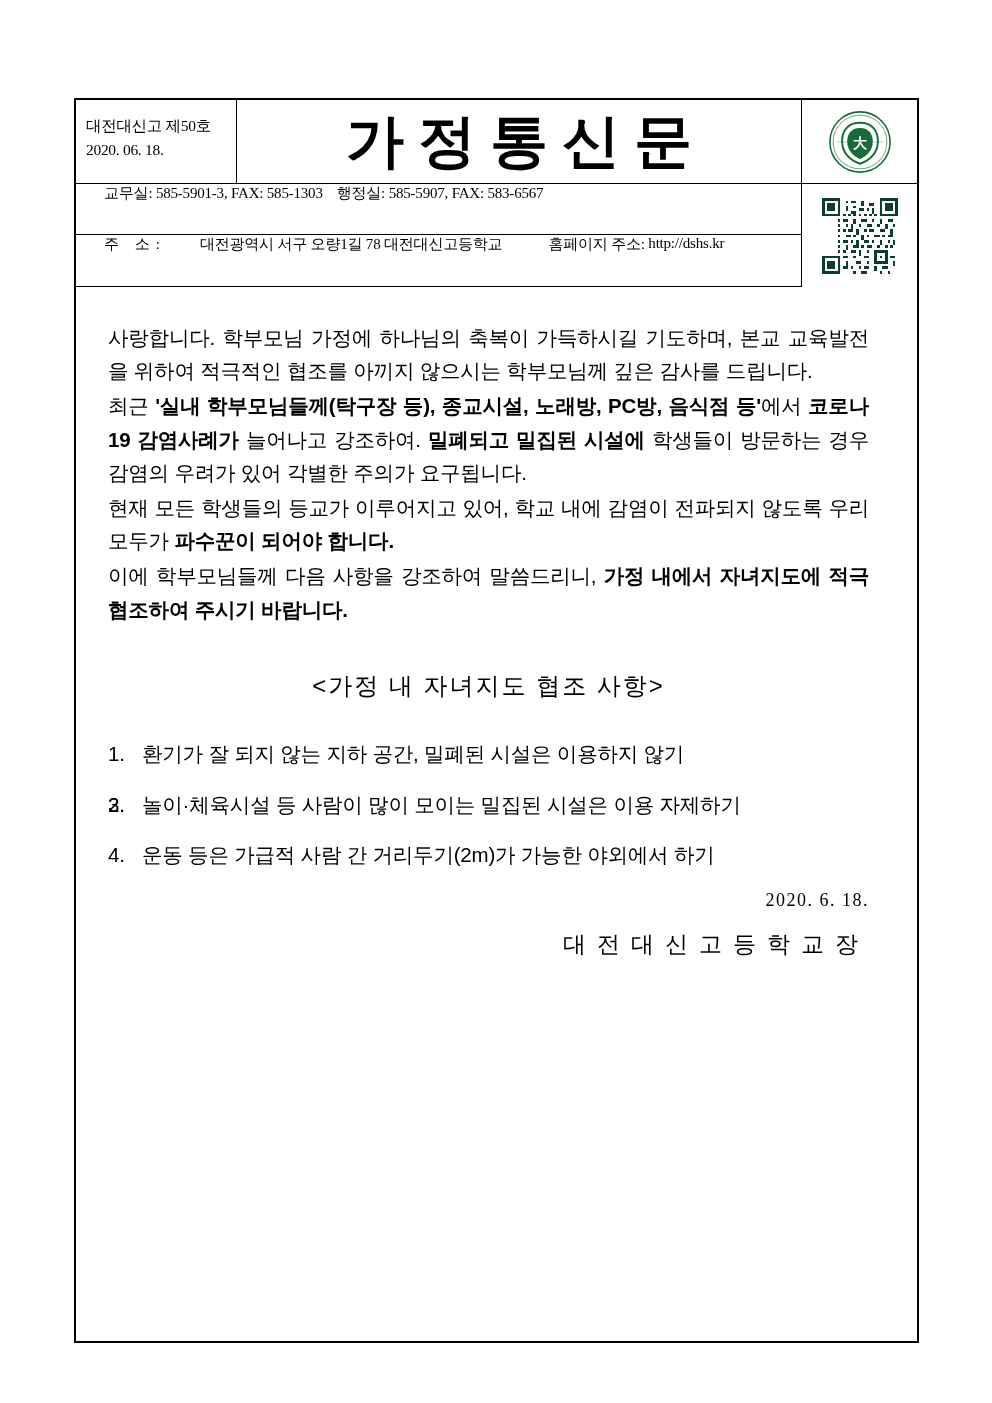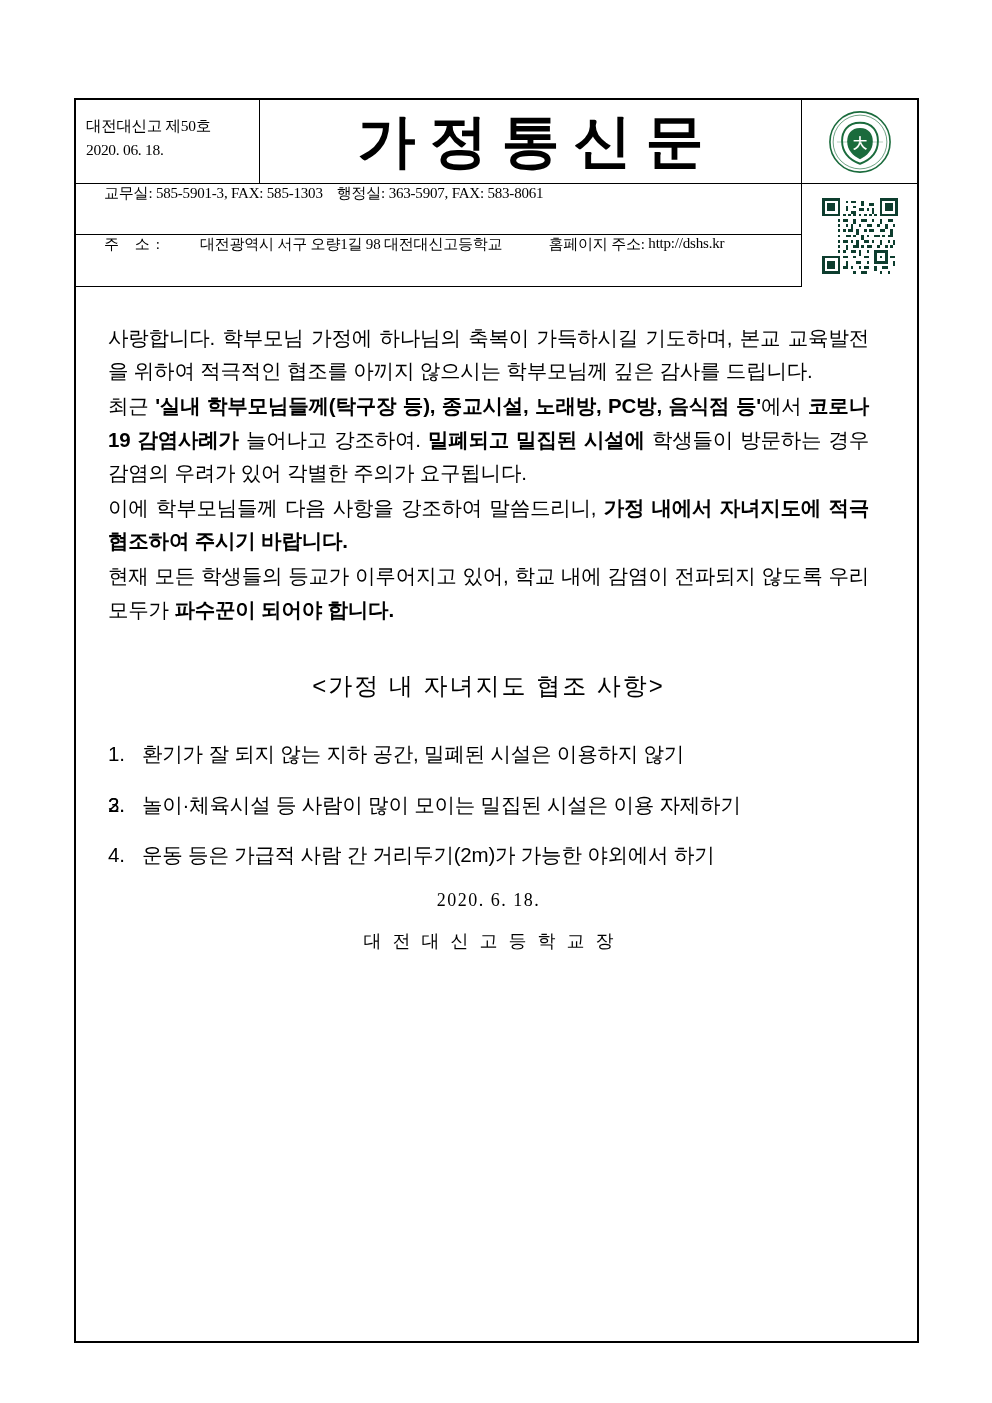--- a/index.html
+++ b/index.html
@@ -25,21 +25,21 @@
   }
 
   
   .header-top {
     display: flex;
     height: 84px;
     border-bottom: 1.5px solid #000000;
     box-sizing: border-box;
   }
   .issue-box {
-    width: 184px;
+    width: 161px;
     border-right: 1.5px solid #000000;
     box-sizing: border-box;
     padding: 14px 0 0 10px;
     font-family: "Liberation Serif", serif;
     font-size: 15.5px;
     line-height: 1.55;
     letter-spacing: -0.3px;
   }
   .title-box {
     flex: 1;
@@ -141,30 +141,30 @@
     padding-left: 34px;
     position: relative;
   }
   ol.items li .num {
     position: absolute;
     left: 0;
     top: 0;
   }
 
   .footer {
-    text-align: center;
+    text-align: right;
   }
   .footer-date {
     font-family: "Liberation Serif", serif;
     font-size: 18px;
     letter-spacing: 1.5px;
     margin-bottom: 18px;
   }
   .footer-school {
-    font-size: 18px;
+    font-size: 23px;
     letter-spacing: 11px;
     padding-left: 11px;
   }
 </style>
 </head>
 <body>
 
 <div class="page">
 
   <div class="header-top">
@@ -183,27 +183,27 @@
         <path d="M50 28 C36 28 30 38 30 49 C30 63 39 72 50 77 C61 72 70 63 70 49 C70 38 64 28 50 28 Z" fill="#1a6b3c"></path>
         <text x="50" y="60" font-size="22" fill="#ffffff" text-anchor="middle" font-family="'Liberation Serif', serif" font-weight="bold">大</text>
         <path d="M14 50 L86 50" stroke="#1a6b3c" stroke-width="1" opacity="0.5"></path>
       </svg>
     </div>
   </div>
 
   <div class="header-line">
     <span>교무실: 585-5901-3, FAX: 585-1303</span>
     <span class="contact-gap"></span>
-    <span>행정실: 363-5907,  FAX: 583-8061</span>
+    <span>행정실: 585-5907,  FAX: 583-6567</span>
   </div>
 
   <div class="header-line second">
     <span class="addr-label">주  소:</span>
     <span class="addr-gap"></span>
-    <span>대전광역시 서구 오량1길 98 대전대신고등학교</span>
+    <span>대전광역시 서구 오량1길 78 대전대신고등학교</span>
     <span class="homepage-gap"></span>
     <span>홈페이지 주소:</span>
     <span>&nbsp;</span>
     <span>http://dshs.kr</span>
   </div>
 
   <div class="qr-cell">
     <svg class="qr" viewBox="0 0 29 29" shape-rendering="crispEdges">
       <rect width="29" height="29" fill="#ffffff"></rect>
       <g fill="#0d3d2e">
@@ -309,25 +309,25 @@
 
   <div class="body-area">
 
     <p class="para">사랑합니다. 학부모님 가정에 하나님의 축복이 가득하시길 기도하며, 본교 교육발전을 위하여 적극적인 협조를 아끼지 않으시는 학부모님께 깊은 감사를 드립니다.</p>
 
     <p class="para">
       <span>최근 </span><span class="b">'실내 학부모님들께(탁구장 등), 종교시설, 노래방, PC방, 음식점 등'</span><span>에서 </span><span class="b">코로나19 감염사례가</span><span> 늘어나고 강조하여. </span><span class="b">밀폐되고 밀집된 시설에</span><span> 학생들이 방문하는 경우 감염의 우려가 있어 각별한 주의가 요구됩니다.</span>
     </p>
 
     <p class="para">
+      <span>현재 모든 학생들의 등교가 이루어지고 있어, 학교 내에 감염이 전파되지 않도록 우리 모두가 </span><span class="b">파수꾼이 되어야 합니다.</span>
+    </p>
+
+    <p class="para">
       <span>이에 학부모님들께 다음 사항을 강조하여 말씀드리니, </span><span class="b">가정 내에서 자녀지도에 적극 협조하여 주시기 바랍니다.</span>
-    </p>
-
-    <p class="para">
-      <span>현재 모든 학생들의 등교가 이루어지고 있어, 학교 내에 감염이 전파되지 않도록 우리 모두가 </span><span class="b">파수꾼이 되어야 합니다.</span>
     </p>
 
     <div class="section-title">&lt;가정 내 자녀지도 협조 사항&gt;</div>
 
     <ol class="items">
       <li>
         <span class="num">1.</span>
         <span>환기가 잘 되지 않는 지하 공간, 밀폐된 시설은 이용하지 않기</span>
       </li>
       <li>

